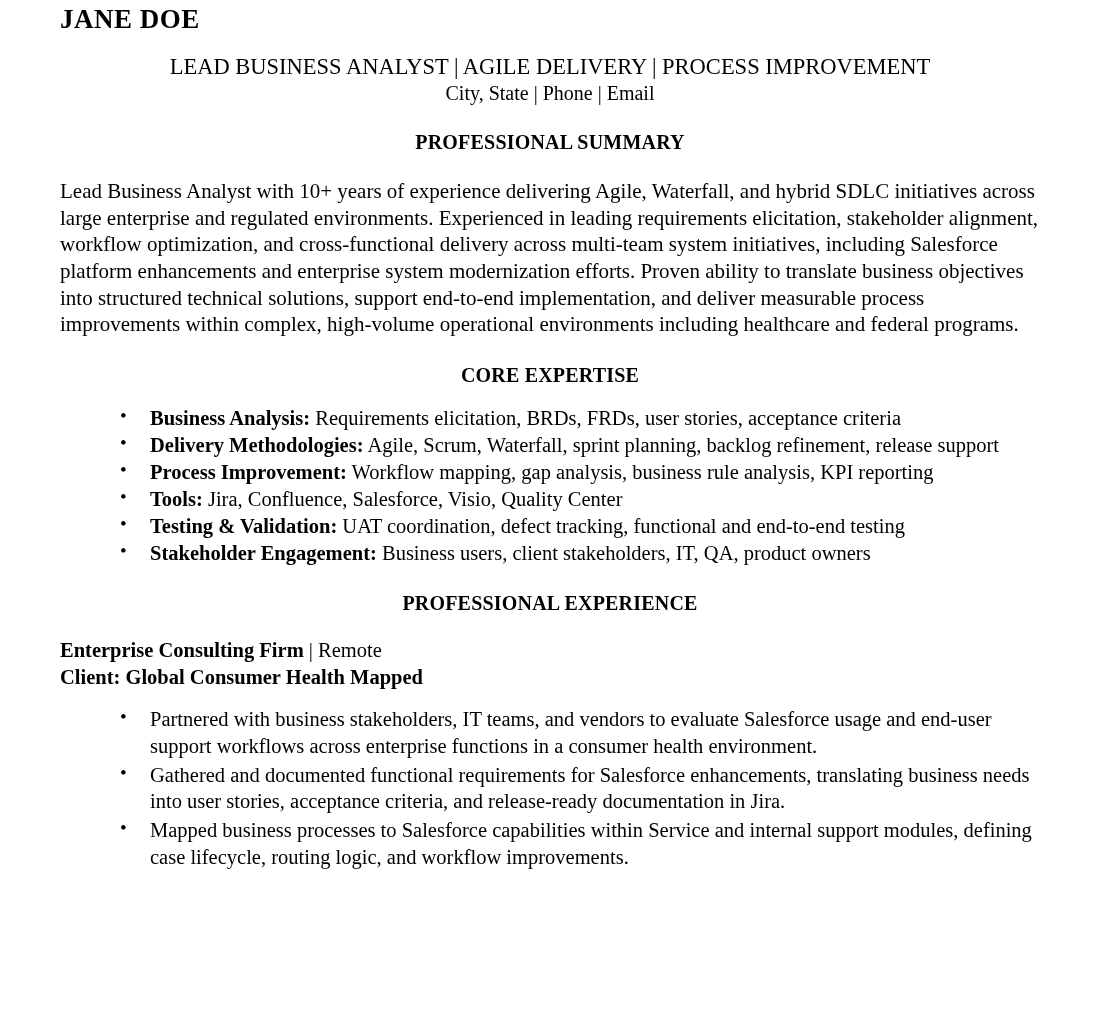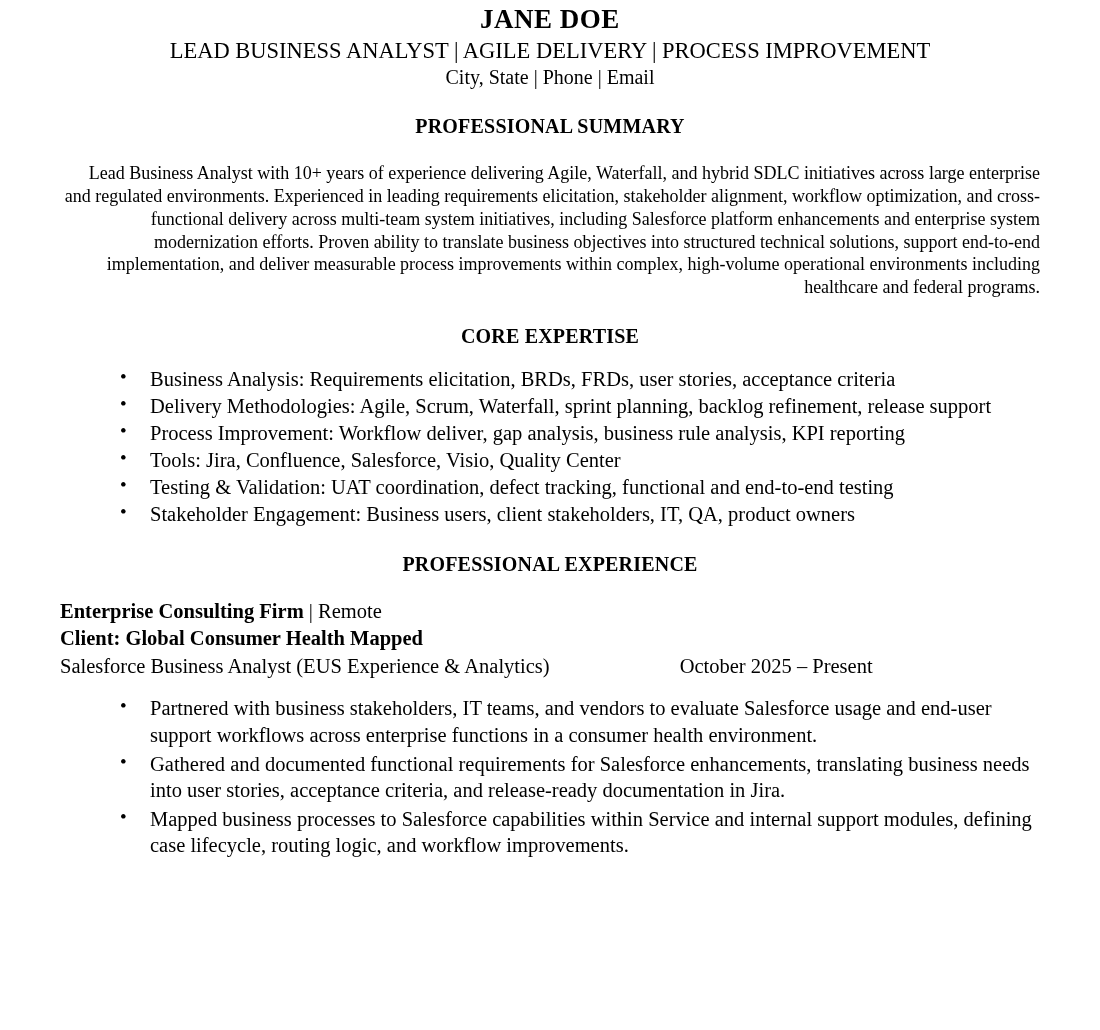--- a/index.html
+++ b/index.html
@@ -13,25 +13,24 @@
     overflow: hidden;
     font-family: "Liberation Serif", "DejaVu Serif", serif;
     color: #000000;
   }
   .page {
     width: 1100px;
     box-sizing: border-box;
     padding: 0 60px;
   }
   .doc-name {
-    text-align: center;
     font-weight: bold;
     font-size: 27px;
     letter-spacing: 0.5px;
-    margin: 4px 0 2px 0;
+    margin: 4px 0 18px 0;
     line-height: 1.15;
   }
   .doc-headline {
     text-align: center;
     font-size: 22.5px;
     line-height: 1.2;
     margin: 0 0 1px 0;
   }
   .doc-contact {
     text-align: center;
@@ -40,24 +39,24 @@
     margin: 0 0 4px 0;
   }
   .section-heading {
     text-align: center;
     font-weight: bold;
     font-size: 20px;
     margin: 26px 0 0 0;
     letter-spacing: 0.2px;
   }
   .summary-body {
-    font-size: 18px;
+    font-size: 21px;
     line-height: 1.27;
     margin: 24px 0 0 0;
-    text-align: right;
+    text-align: left;
   }
   ul.bullets {
     margin: 18px 0 0 0;
     padding: 0 0 0 44px;
     list-style: none;
   }
   ul.bullets li {
     position: relative;
     font-size: 20.5px;
     line-height: 1.27;
@@ -66,21 +65,21 @@
   }
   ul.bullets li::before {
     content: "\2022";
     position: absolute;
     left: 16px;
     top: -1px;
     font-size: 19px;
     line-height: 1.3;
   }
   ul.bullets li b {
-    font-weight: normal;
+    font-weight: bold;
   }
   .job-block {
     margin-top: 22px;
   }
   .job-line1 {
     font-size: 20.5px;
     line-height: 1.3;
   }
   .job-line1 b {
     font-weight: bold;
@@ -135,35 +134,31 @@
   <div class="doc-headline">LEAD BUSINESS ANALYST | AGILE DELIVERY | PROCESS IMPROVEMENT</div>
   <div class="doc-contact">City, State | Phone | Email</div>
 
   <div class="section-heading">PROFESSIONAL SUMMARY</div>
   <p class="summary-body">Lead Business Analyst with 10+ years of experience delivering Agile, Waterfall, and hybrid SDLC initiatives across large enterprise and regulated environments. Experienced in leading requirements elicitation, stakeholder alignment, workflow optimization, and cross-functional delivery across multi-team system initiatives, including Salesforce platform enhancements and enterprise system modernization efforts. Proven ability to translate business objectives into structured technical solutions, support end-to-end implementation, and deliver measurable process improvements within complex, high-volume operational environments including healthcare and federal programs.</p>
 
   <div class="section-heading">CORE EXPERTISE</div>
   <ul class="bullets">
     <li><b>Business Analysis:</b><span> Requirements elicitation, BRDs, FRDs, user stories, acceptance criteria</span></li>
     <li><b>Delivery Methodologies:</b><span> Agile, Scrum, Waterfall, sprint planning, backlog refinement, release support</span></li>
-    <li><b>Process Improvement:</b><span> Workflow deliver, gap analysis, business rule analysis, KPI reporting</span></li>
+    <li><b>Process Improvement:</b><span> Workflow mapping, gap analysis, business rule analysis, KPI reporting</span></li>
     <li><b>Tools:</b><span> Jira, Confluence, Salesforce, Visio, Quality Center</span></li>
     <li><b>Testing &amp; Validation:</b><span> UAT coordination, defect tracking, functional and end-to-end testing</span></li>
     <li><b>Stakeholder Engagement:</b><span> Business users, client stakeholders, IT, QA, product owners</span></li>
   </ul>
 
   <div class="section-heading">PROFESSIONAL EXPERIENCE</div>
 
   <div class="job-block">
     <div class="job-line1"><b>Enterprise Consulting Firm</b><span> | Remote</span></div>
     <div class="job-client">Client: Global Consumer Health Mapped</div>
-    <div class="job-role-row">
-      <span class="job-role">Salesforce Business Analyst (EUS Experience &amp; Analytics)</span>
-      <span class="job-dates">October 2025 – Present</span>
-    </div>
     <ul class="job-bullets">
       <li>Partnered with business stakeholders, IT teams, and vendors to evaluate Salesforce usage and end-user support workflows across enterprise functions in a consumer health environment.</li>
       <li>Gathered and documented functional requirements for Salesforce enhancements, translating business needs into user stories, acceptance criteria, and release-ready documentation in Jira.</li>
       <li>Mapped business processes to Salesforce capabilities within Service and internal support modules, defining case lifecycle, routing logic, and workflow improvements.</li>
     </ul>
   </div>
 
 </div>
 
 </body></html>

